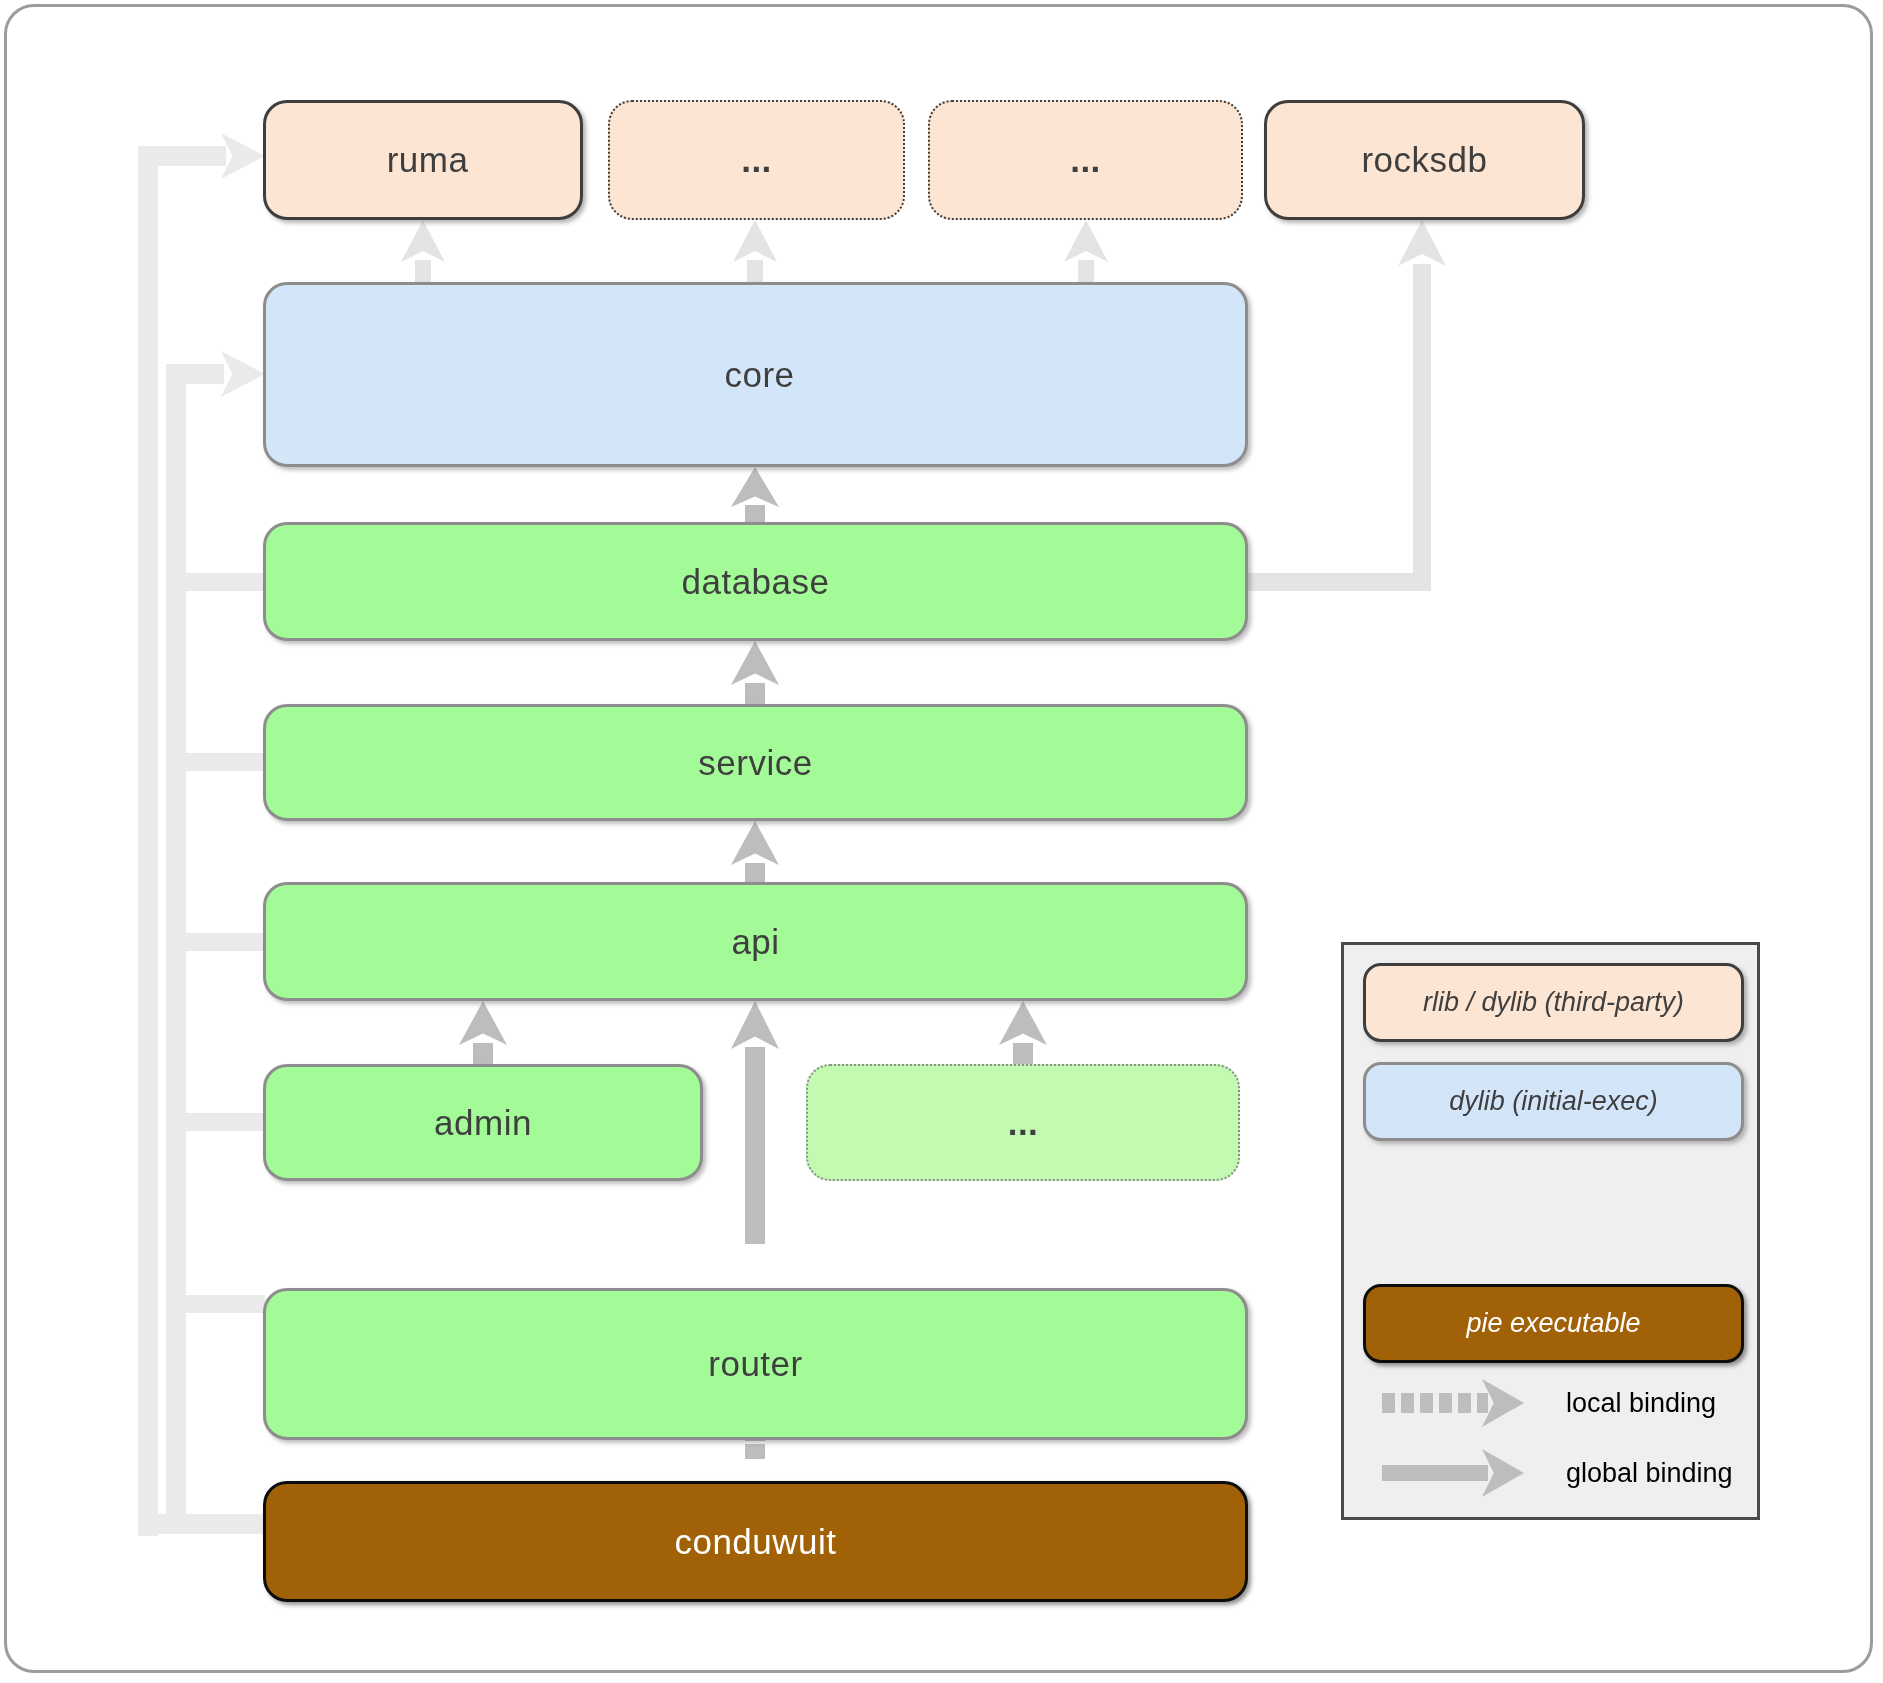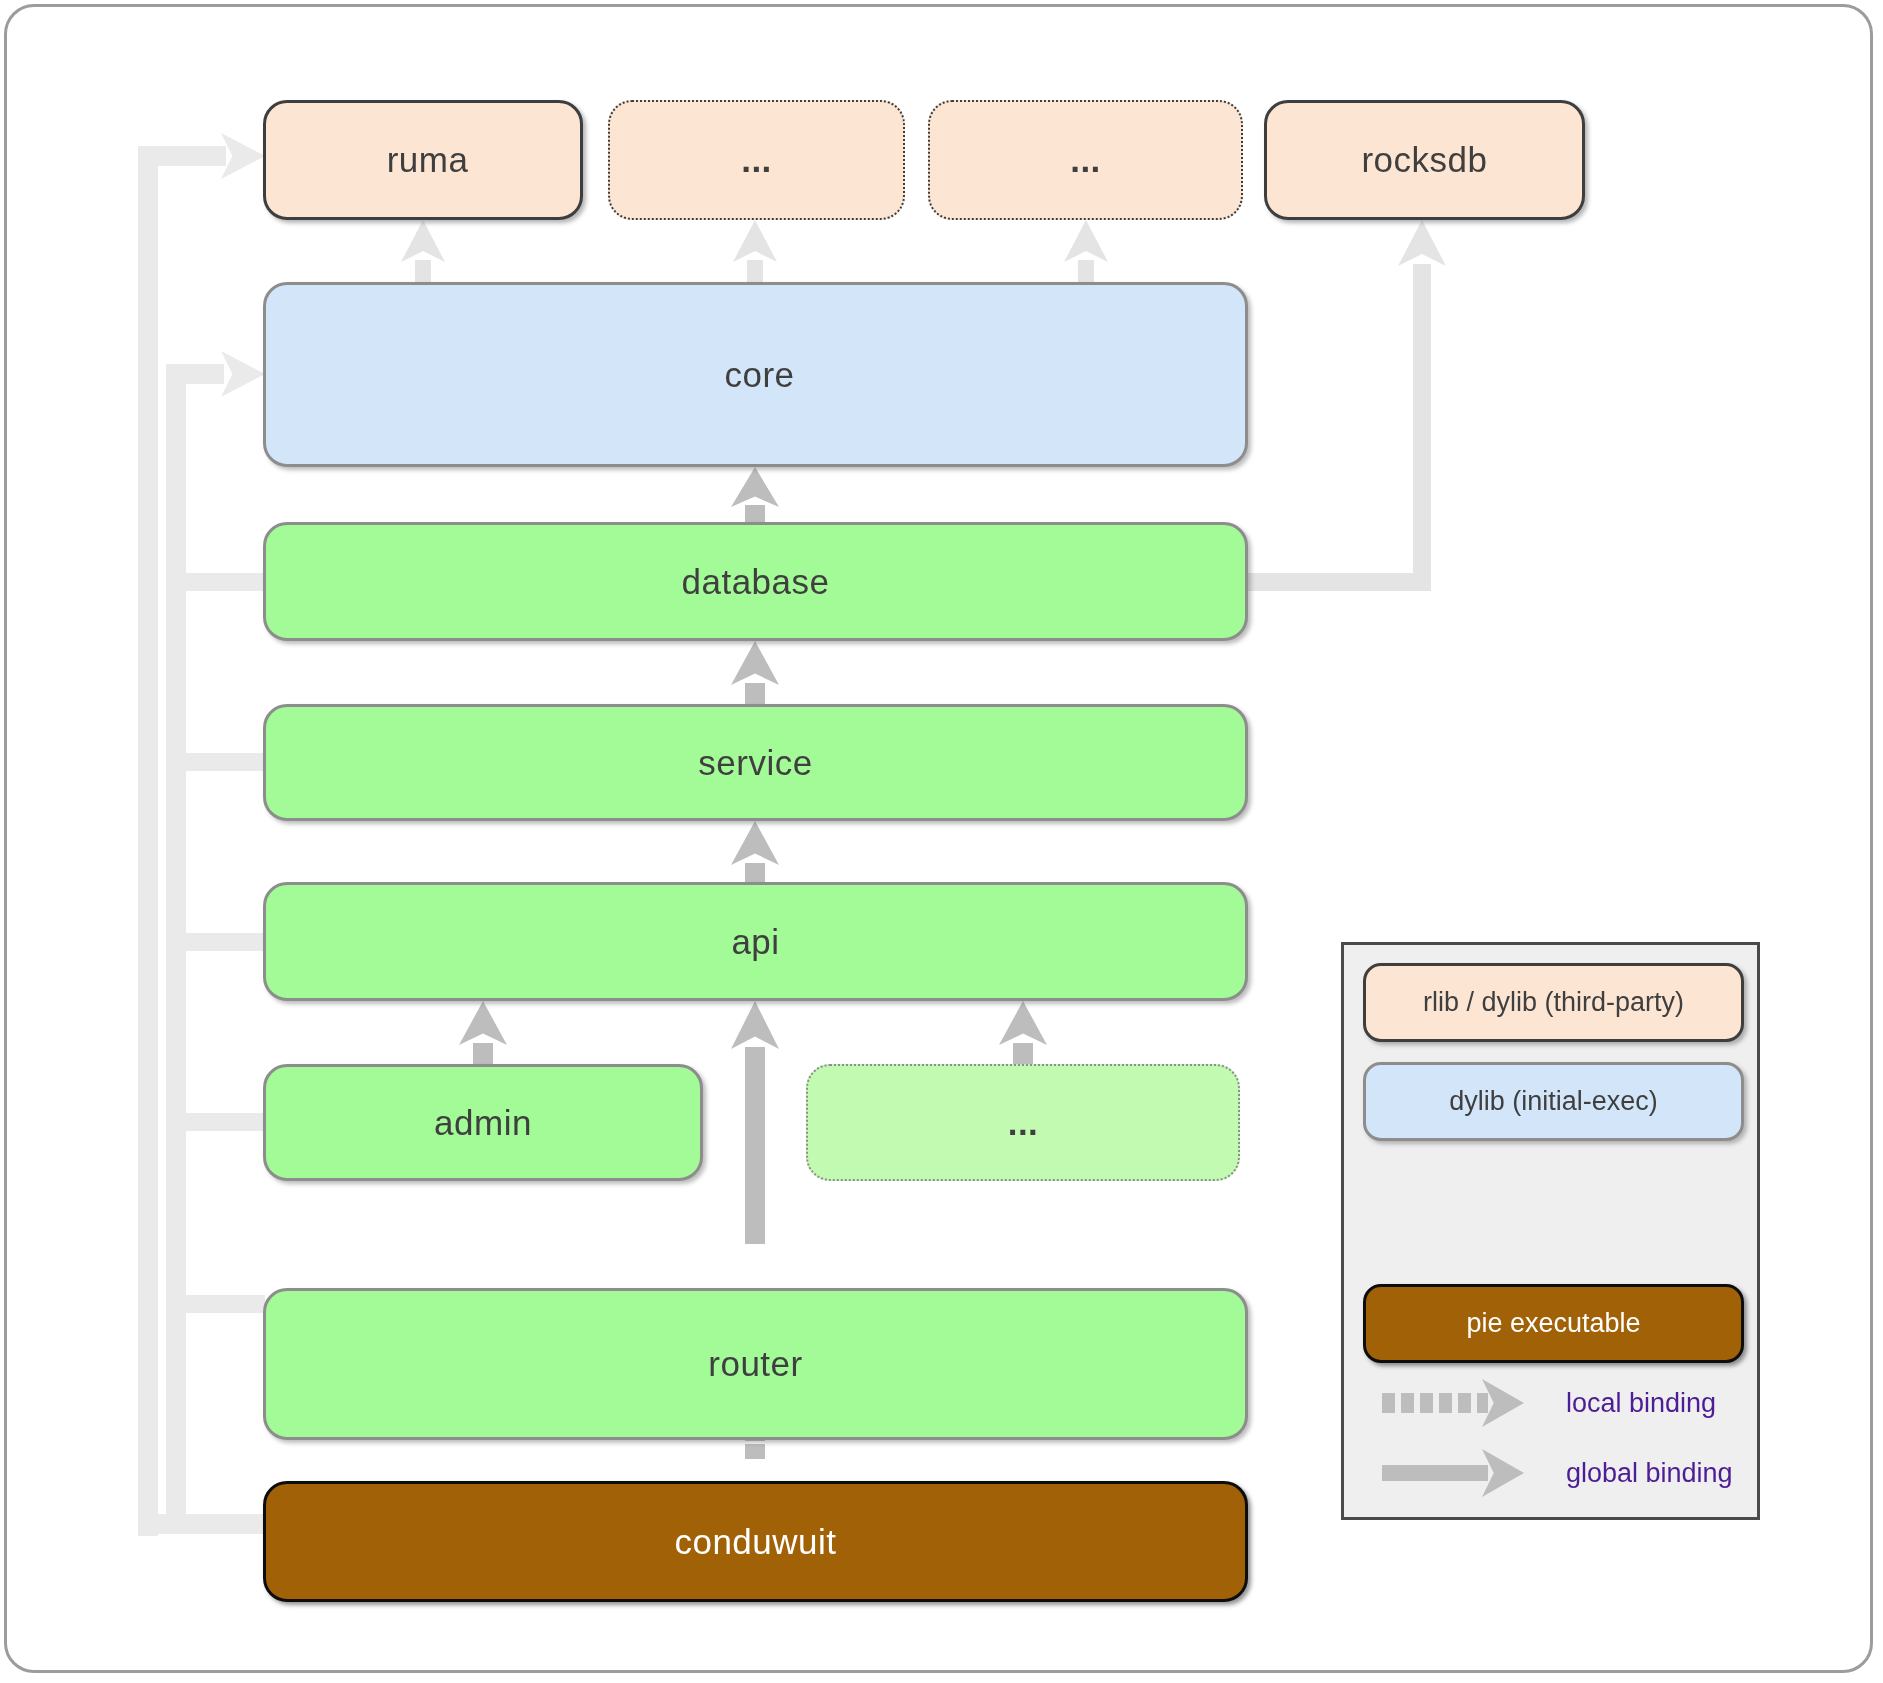--- a/index.html
+++ b/index.html
@@ -84,35 +84,35 @@
   #f-stub-ap {left:167px;top:933px;width:98px;height:18px;}
   #f-stub-ad {left:167px;top:1113px;width:98px;height:18px;}
   #f-stub-rt {left:167px;top:1295px;width:98px;height:18px;}
   #f-bot-h   {left:138px;top:1514px;width:127px;height:20px;}
 
   
   #legend{position:absolute;left:1341px;top:942px;width:419px;height:578px;
           background:#efefef;border:3px solid #4a4a4a;box-sizing:border-box;z-index:4;}
   .leg-item{position:absolute;left:19px;width:381px;height:79px;border-radius:18px;
             display:flex;align-items:center;justify-content:center;box-sizing:border-box;}
-  .leg-item .lbl{font-size:27px;color:#3f3f3f;}
+  .leg-item .lbl{font-size:27px;color:#3f3f3f;font-style:italic;}
   #leg-peach{top:18px;}
   #leg-blue {top:117px;}
   #leg-green{top:218px;}
   #leg-navy {top:317px;}
   .bind-row{position:absolute;left:38px;width:360px;height:50px;display:flex;align-items:center;}
   #bind-local {top:433px;}
   #bind-global{top:503px;}
   .bind-arrow{position:relative;width:142px;height:48px;flex:0 0 auto;}
   .bind-arrow .bstem{position:absolute;left:0;top:16px;width:106px;height:16px;background:#bdbdbd;}
   .bind-arrow.dashed .bstem{top:14px;height:20px;
       background:repeating-linear-gradient(to right,#bdbdbd 0 13px,#efefef 13px 19px);}
   .bind-arrow .bhead{position:absolute;left:100px;top:0;width:42px;height:48px;background:#bdbdbd;
       clip-path:polygon(0 0,100% 50%,0 100%,28% 50%);}
-  .bind-lbl{margin-left:42px;font-size:27px;color:#4c1d95;}
+  .bind-lbl{margin-left:42px;font-size:27px;color:#000000;}
 </style>
 </head>
 <body>
 
 <div id="canvas">
   <div id="frame"></div>
 
   <div class="stem faint" id="f-outer-v"></div>
   <div class="stem faint" id="f-outer-h"></div>
   <div class="head-right" id="f-outer-a"></div>

